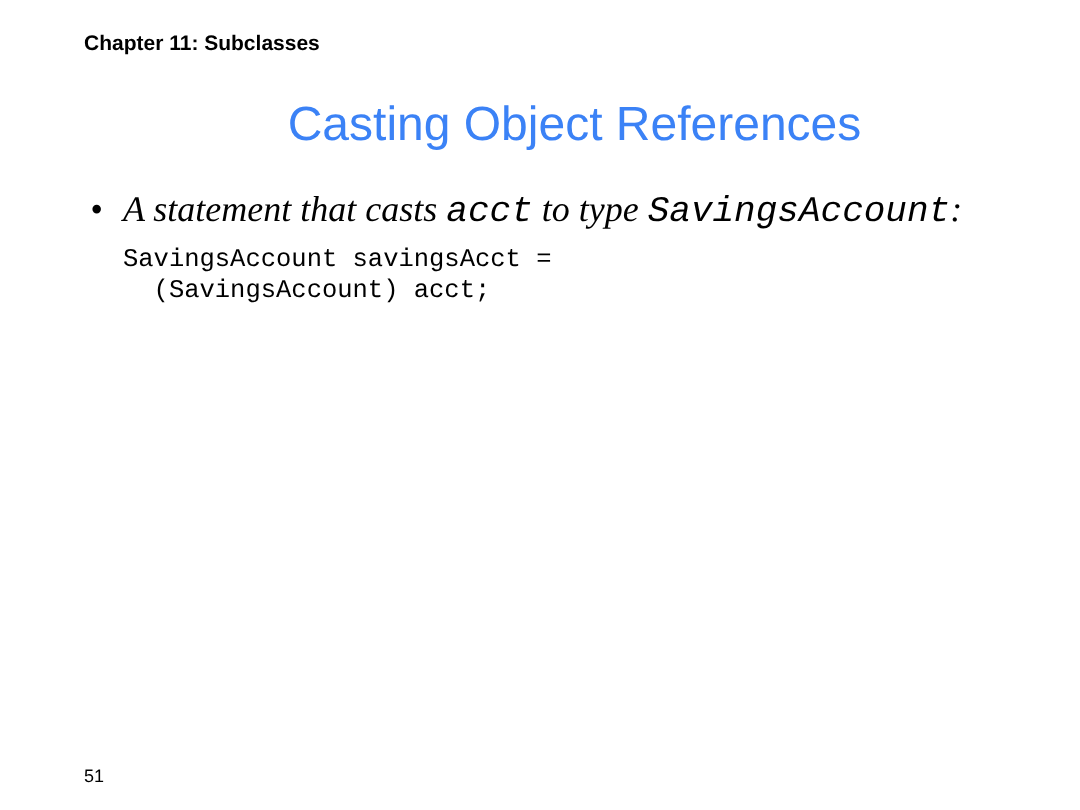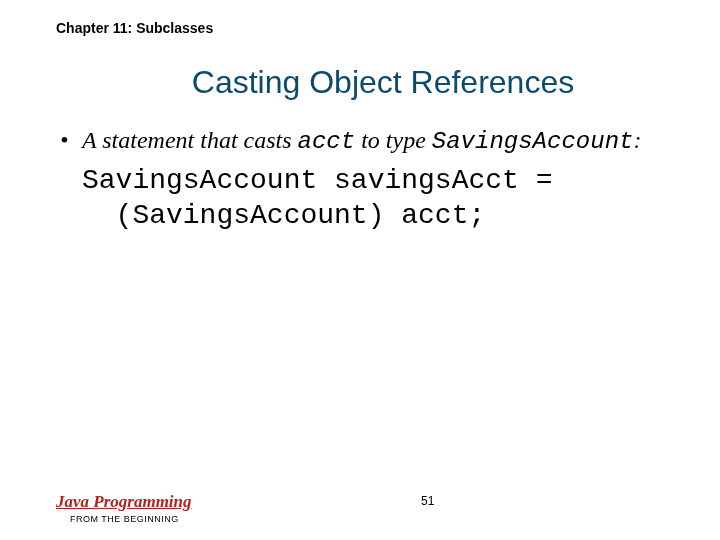--- a/index.html
+++ b/index.html
@@ -22,21 +22,21 @@
   .chapter {
     font-family: Arial, Helvetica, sans-serif;
     font-weight: bold;
     font-size: 14px;
     color: #000;
     margin-bottom: 28px;
   }
   .title {
     font-family: Arial, Helvetica, sans-serif;
     font-size: 32px;
-    color: #0c4a6e;
+    color: #3b82f6;
     text-align: center;
     margin: 0 0 24px 0;
     padding-left: 40px;
   }
   ul.bullets {
     list-style: none;
     padding: 0;
     margin: 0 0 0 0;
     font-style: italic;
   }
@@ -51,21 +51,21 @@
     content: "•";
     position: absolute;
     left: 4px;
     top: 0;
   }
   .code {
     font-family: "Courier New", Courier, monospace;
   }
   .codeblock {
     font-family: "Courier New", Courier, monospace;
-    font-size: 28px;
+    font-size: 17px;
     margin: 4px 0 10px 26px;
     white-space: pre;
     line-height: 1.25;
   }
   .footer {
     position: absolute;
     bottom: 16px;
     left: 56px;
     right: 20px;
     display: flex;
@@ -87,21 +87,21 @@
   .fb {
     font-family: Arial, Helvetica, sans-serif;
     font-size: 9px;
     letter-spacing: 0.5px;
     margin-left: 14px;
     margin-top: 2px;
     color: #000;
   }
   .footer-center {
     flex: 1;
-    text-align: center;
+    text-align: left;
     font-size: 12px;
     padding-top: 2px;
     padding-right: 36px;
   }
   .footer-right {
     flex: 0 0 auto;
     font-size: 11px;
     line-height: 1.3;
     padding-top: 0;
     width: 240px;
@@ -120,20 +120,16 @@
     <li>
       <span>A statement that casts </span><span class="code">acct</span><span> to type </span><span class="code">SavingsAccount</span><span>:</span>
     </li>
   </ul>
 
   <div class="codeblock">SavingsAccount savingsAcct =
   (SavingsAccount) acct;</div>
 
 
   <div class="footer">
-    <div class="footer-left">
-      <div class="jp">Java Programming</div>
-      <div class="fb">FROM THE BEGINNING</div>
-    </div>
     <div class="footer-center">51</div>
   </div>
 
 </div>
 
 </body></html>

